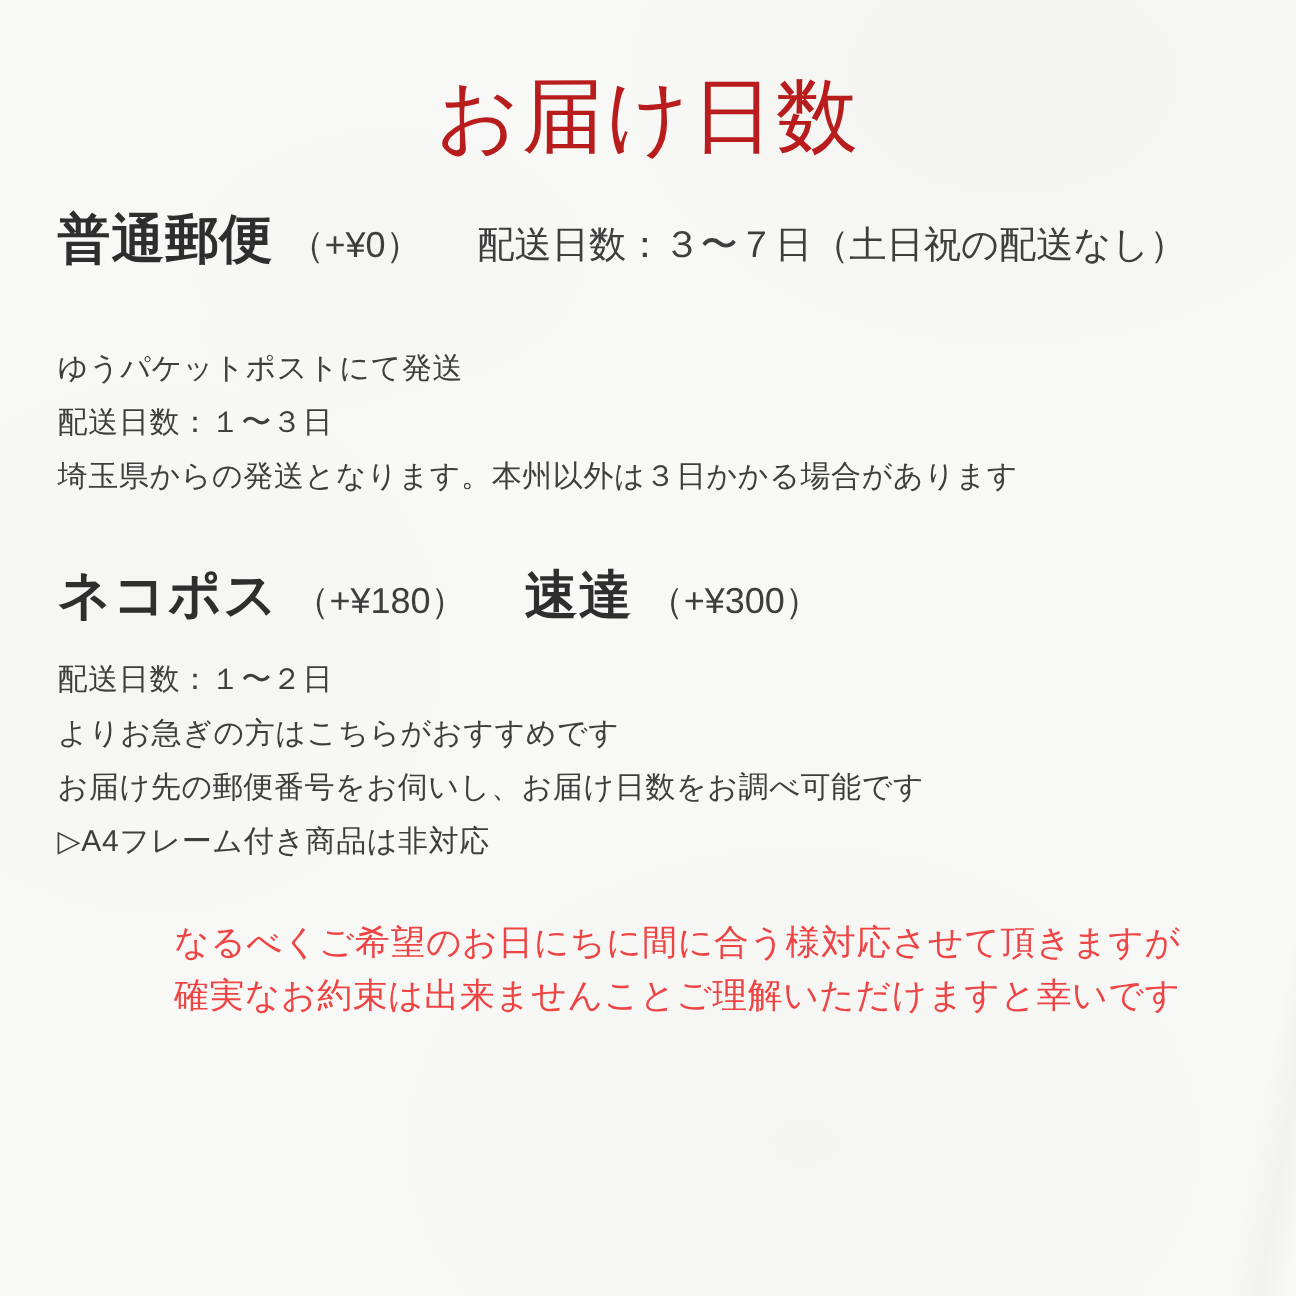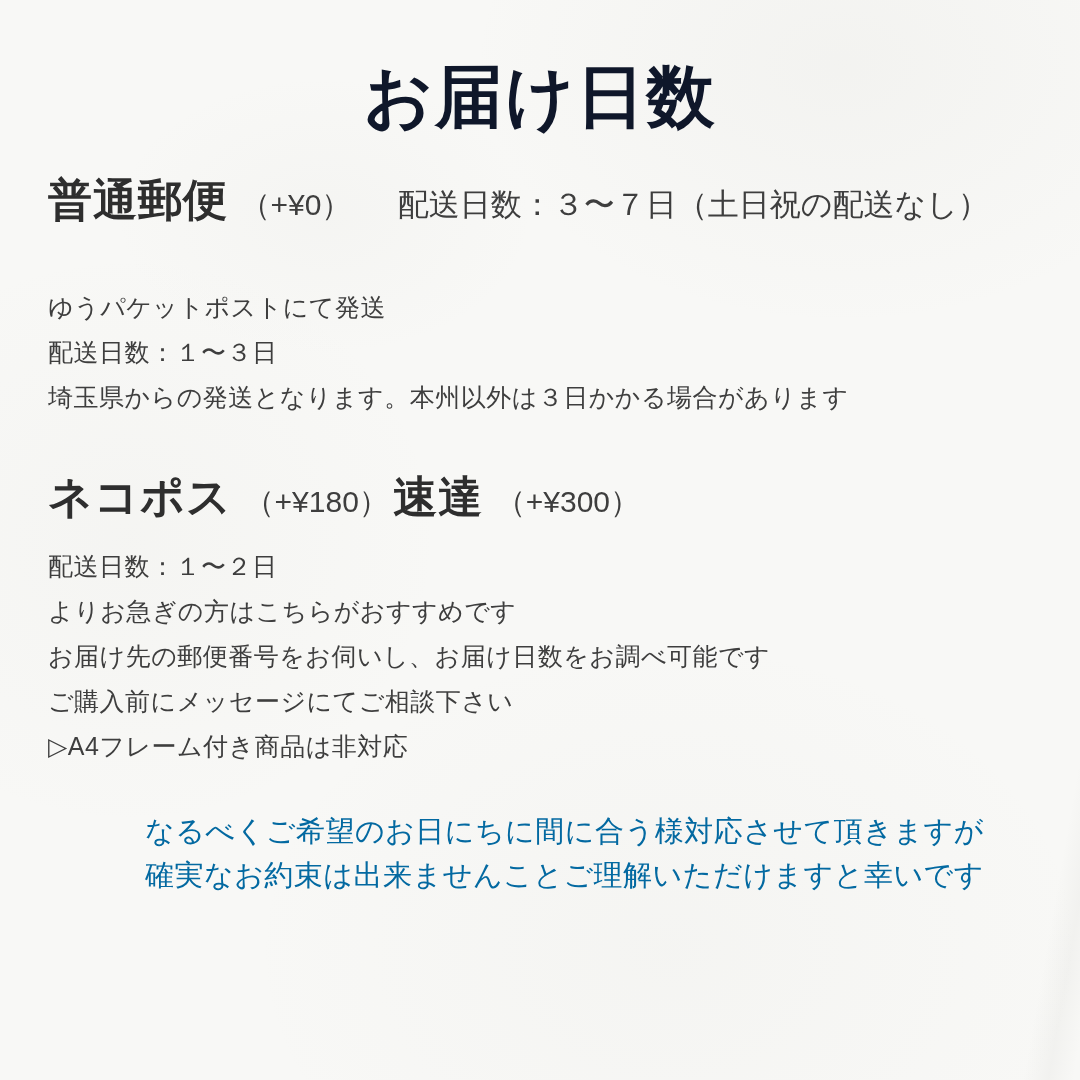--- a/index.html
+++ b/index.html
@@ -23,23 +23,23 @@
   .page {
     box-sizing: border-box;
     width: 1080px;
     height: 1080px;
     padding: 0 48px;
   }
   .title {
     margin: 52px 0 0 0;
     text-align: center;
     font-size: 68px;
-    font-weight: 700;
+    font-weight: 400;
     letter-spacing: 2px;
-    color: #0f172a;
+    color: #b91c1c;
     white-space: nowrap;
   }
   .section { margin: 0; }
   .section-1 { margin-top: 30px; }
   .section-2 { margin-top: 48px; }
   .section-3 { margin-top: 50px; }
   .section-header {
     white-space: nowrap;
     line-height: 54px;
   }
@@ -53,40 +53,40 @@
     font-size: 30px;
     font-weight: 400;
     color: #3e3e3e;
     margin-left: 8px;
   }
   .inline-detail {
     font-size: 31px;
     font-weight: 400;
     margin-left: 42px;
   }
-  .heading-gap { }
+  .heading-gap { margin-left: 44px; }
   .section-lines { margin-top: 10px; }
   .body-line {
     margin: 0;
     font-size: 25px;
     line-height: 45px;
     white-space: nowrap;
     letter-spacing: 0.5px;
   }
   .footnote {
     margin-top: 40px;
     padding-left: 97px;
   }
   .footnote-line {
     margin: 0;
     font-size: 29px;
     line-height: 44px;
     white-space: nowrap;
     letter-spacing: 0.5px;
-    color: #0369a1;
+    color: #ef4444;
   }
 </style>
 </head>
 <body>
 
 <div class="page">
 
   <h1 class="title">お届け日数</h1>
 
   <section class="section section-1">
@@ -109,21 +109,20 @@
     <div class="section-header">
       <span class="heading">ネコポス</span>
       <span class="price">（+¥180）</span>
       <span class="heading heading-gap">速達</span>
       <span class="price">（+¥300）</span>
     </div>
     <div class="section-lines">
       <p class="body-line">配送日数：１〜２日</p>
       <p class="body-line">よりお急ぎの方はこちらがおすすめです</p>
       <p class="body-line">お届け先の郵便番号をお伺いし、お届け日数をお調べ可能です</p>
-      <p class="body-line">ご購入前にメッセージにてご相談下さい</p>
       <p class="body-line">▷A4フレーム付き商品は非対応</p>
     </div>
   </section>
 
   <div class="footnote">
     <p class="footnote-line">なるべくご希望のお日にちに間に合う様対応させて頂きますが</p>
     <p class="footnote-line">確実なお約束は出来ませんことご理解いただけますと幸いです</p>
   </div>
 
 </div>

